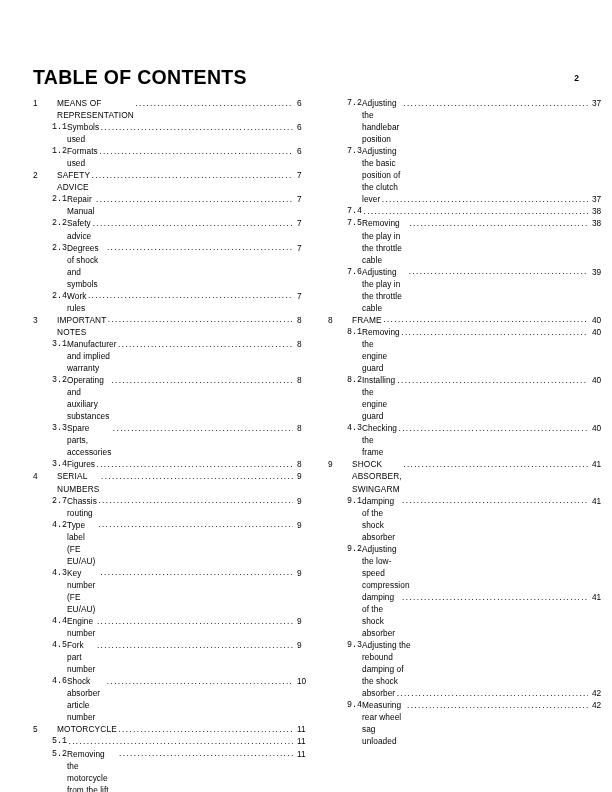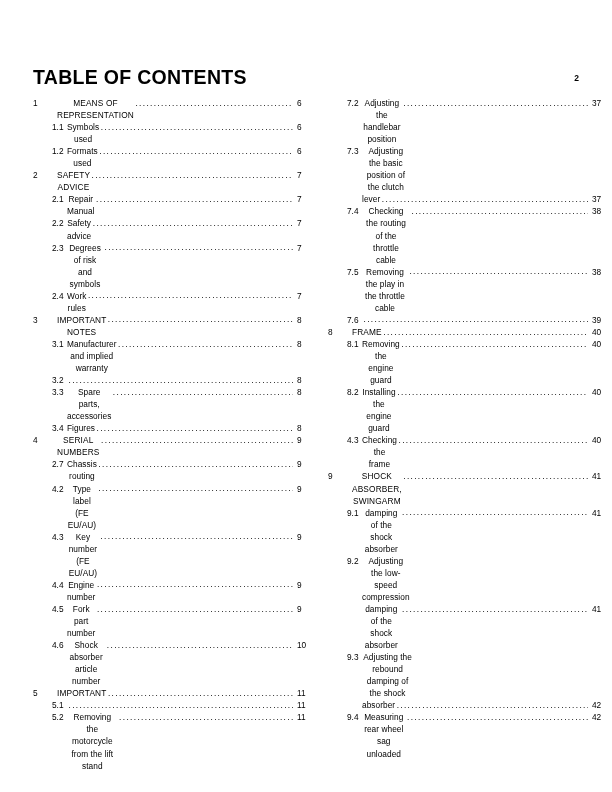--- a/index.html
+++ b/index.html
@@ -75,39 +75,39 @@
     text-align: left;
   }
   .chapter .num {
     width: 24px;
     padding-left: 2px;
   }
   .section .num {
     width: 36px;
     padding-left: 21px;
     box-sizing: border-box;
+    font-family: Liberation Mono, monospace;
   }
   .titlewrap {
     flex: 1 1 auto;
     position: relative;
     min-width: 0;
   }
   .chapter .titlewrap { padding-left: 0px; }
   .section .titlewrap { padding-left: 0px; }
 
   .title-line {
     display: flex;
     align-items: flex-start;
     width: 100%;
   }
   .ttext {
     white-space: pre-wrap;
     flex: 0 1 auto;
     letter-spacing: 0.05px;
-    text-align: center;
   }
   .chapter .ttext {
     letter-spacing: 0.15px;
   }
   .leader {
     flex: 1 1 auto;
     overflow: hidden;
     white-space: nowrap;
     letter-spacing: 1.35px;
     margin-left: 1.5px;
@@ -202,21 +202,21 @@
               <span class="ttext">Safety advice</span>
               <span class="leader">........................................................................................................................................................</span>
               <span class="pg">7</span>
             </div>
           </div>
         </div>
         <div class="toc-entry section">
           <div class="num">2.3</div>
           <div class="titlewrap">
             <div class="title-line">
-              <span class="ttext">Degrees of risk and symbols</span>
+              <span class="ttext">Degrees of shock and symbols</span>
               <span class="leader">........................................................................................................................................................</span>
               <span class="pg">7</span>
             </div>
           </div>
         </div>
         <div class="toc-entry section">
           <div class="num">2.4</div>
           <div class="titlewrap">
             <div class="title-line">
               <span class="ttext">Work rules</span>
@@ -242,20 +242,21 @@
               <span class="ttext">Manufacturer and implied warranty</span>
               <span class="leader">........................................................................................................................................................</span>
               <span class="pg">8</span>
             </div>
           </div>
         </div>
         <div class="toc-entry section">
           <div class="num">3.2</div>
           <div class="titlewrap">
             <div class="title-line">
+              <span class="ttext">Operating and auxiliary substances</span>
               <span class="leader">........................................................................................................................................................</span>
               <span class="pg">8</span>
             </div>
           </div>
         </div>
         <div class="toc-entry section">
           <div class="num">3.3</div>
           <div class="titlewrap">
             <div class="title-line">
               <span class="ttext">Spare parts, accessories</span>
@@ -341,21 +342,21 @@
               <span class="ttext">Shock absorber article number</span>
               <span class="leader">........................................................................................................................................................</span>
               <span class="pg">10</span>
             </div>
           </div>
         </div>
         <div class="toc-entry chapter">
           <div class="num">5</div>
           <div class="titlewrap">
             <div class="title-line">
-              <span class="ttext">IMPORTANT</span>
+              <span class="ttext">MOTORCYCLE</span>
               <span class="leader">........................................................................................................................................................</span>
               <span class="pg">11</span>
             </div>
           </div>
         </div>
         <div class="toc-entry section">
           <div class="num">5.1</div>
           <div class="titlewrap">
             <div class="title-line">
               <span class="leader">........................................................................................................................................................</span>
@@ -397,40 +398,40 @@
               <span class="ttext">lever</span>
               <span class="leader">........................................................................................................................................................</span>
               <span class="pg">37</span>
             </div>
           </div>
         </div>
         <div class="toc-entry section">
           <div class="num">7.4</div>
           <div class="titlewrap">
             <div class="title-line">
-              <span class="ttext">Checking the routing of the throttle cable</span>
               <span class="leader">........................................................................................................................................................</span>
               <span class="pg">38</span>
             </div>
           </div>
         </div>
         <div class="toc-entry section">
           <div class="num">7.5</div>
           <div class="titlewrap">
             <div class="title-line">
               <span class="ttext">Removing the play in the throttle cable</span>
               <span class="leader">........................................................................................................................................................</span>
               <span class="pg">38</span>
             </div>
           </div>
         </div>
         <div class="toc-entry section">
           <div class="num">7.6</div>
           <div class="titlewrap">
             <div class="title-line">
+              <span class="ttext">Adjusting the play in the throttle cable</span>
               <span class="leader">........................................................................................................................................................</span>
               <span class="pg">39</span>
             </div>
           </div>
         </div>
         <div class="toc-entry chapter">
           <div class="num">8</div>
           <div class="titlewrap">
             <div class="title-line">
               <span class="ttext">FRAME</span>

